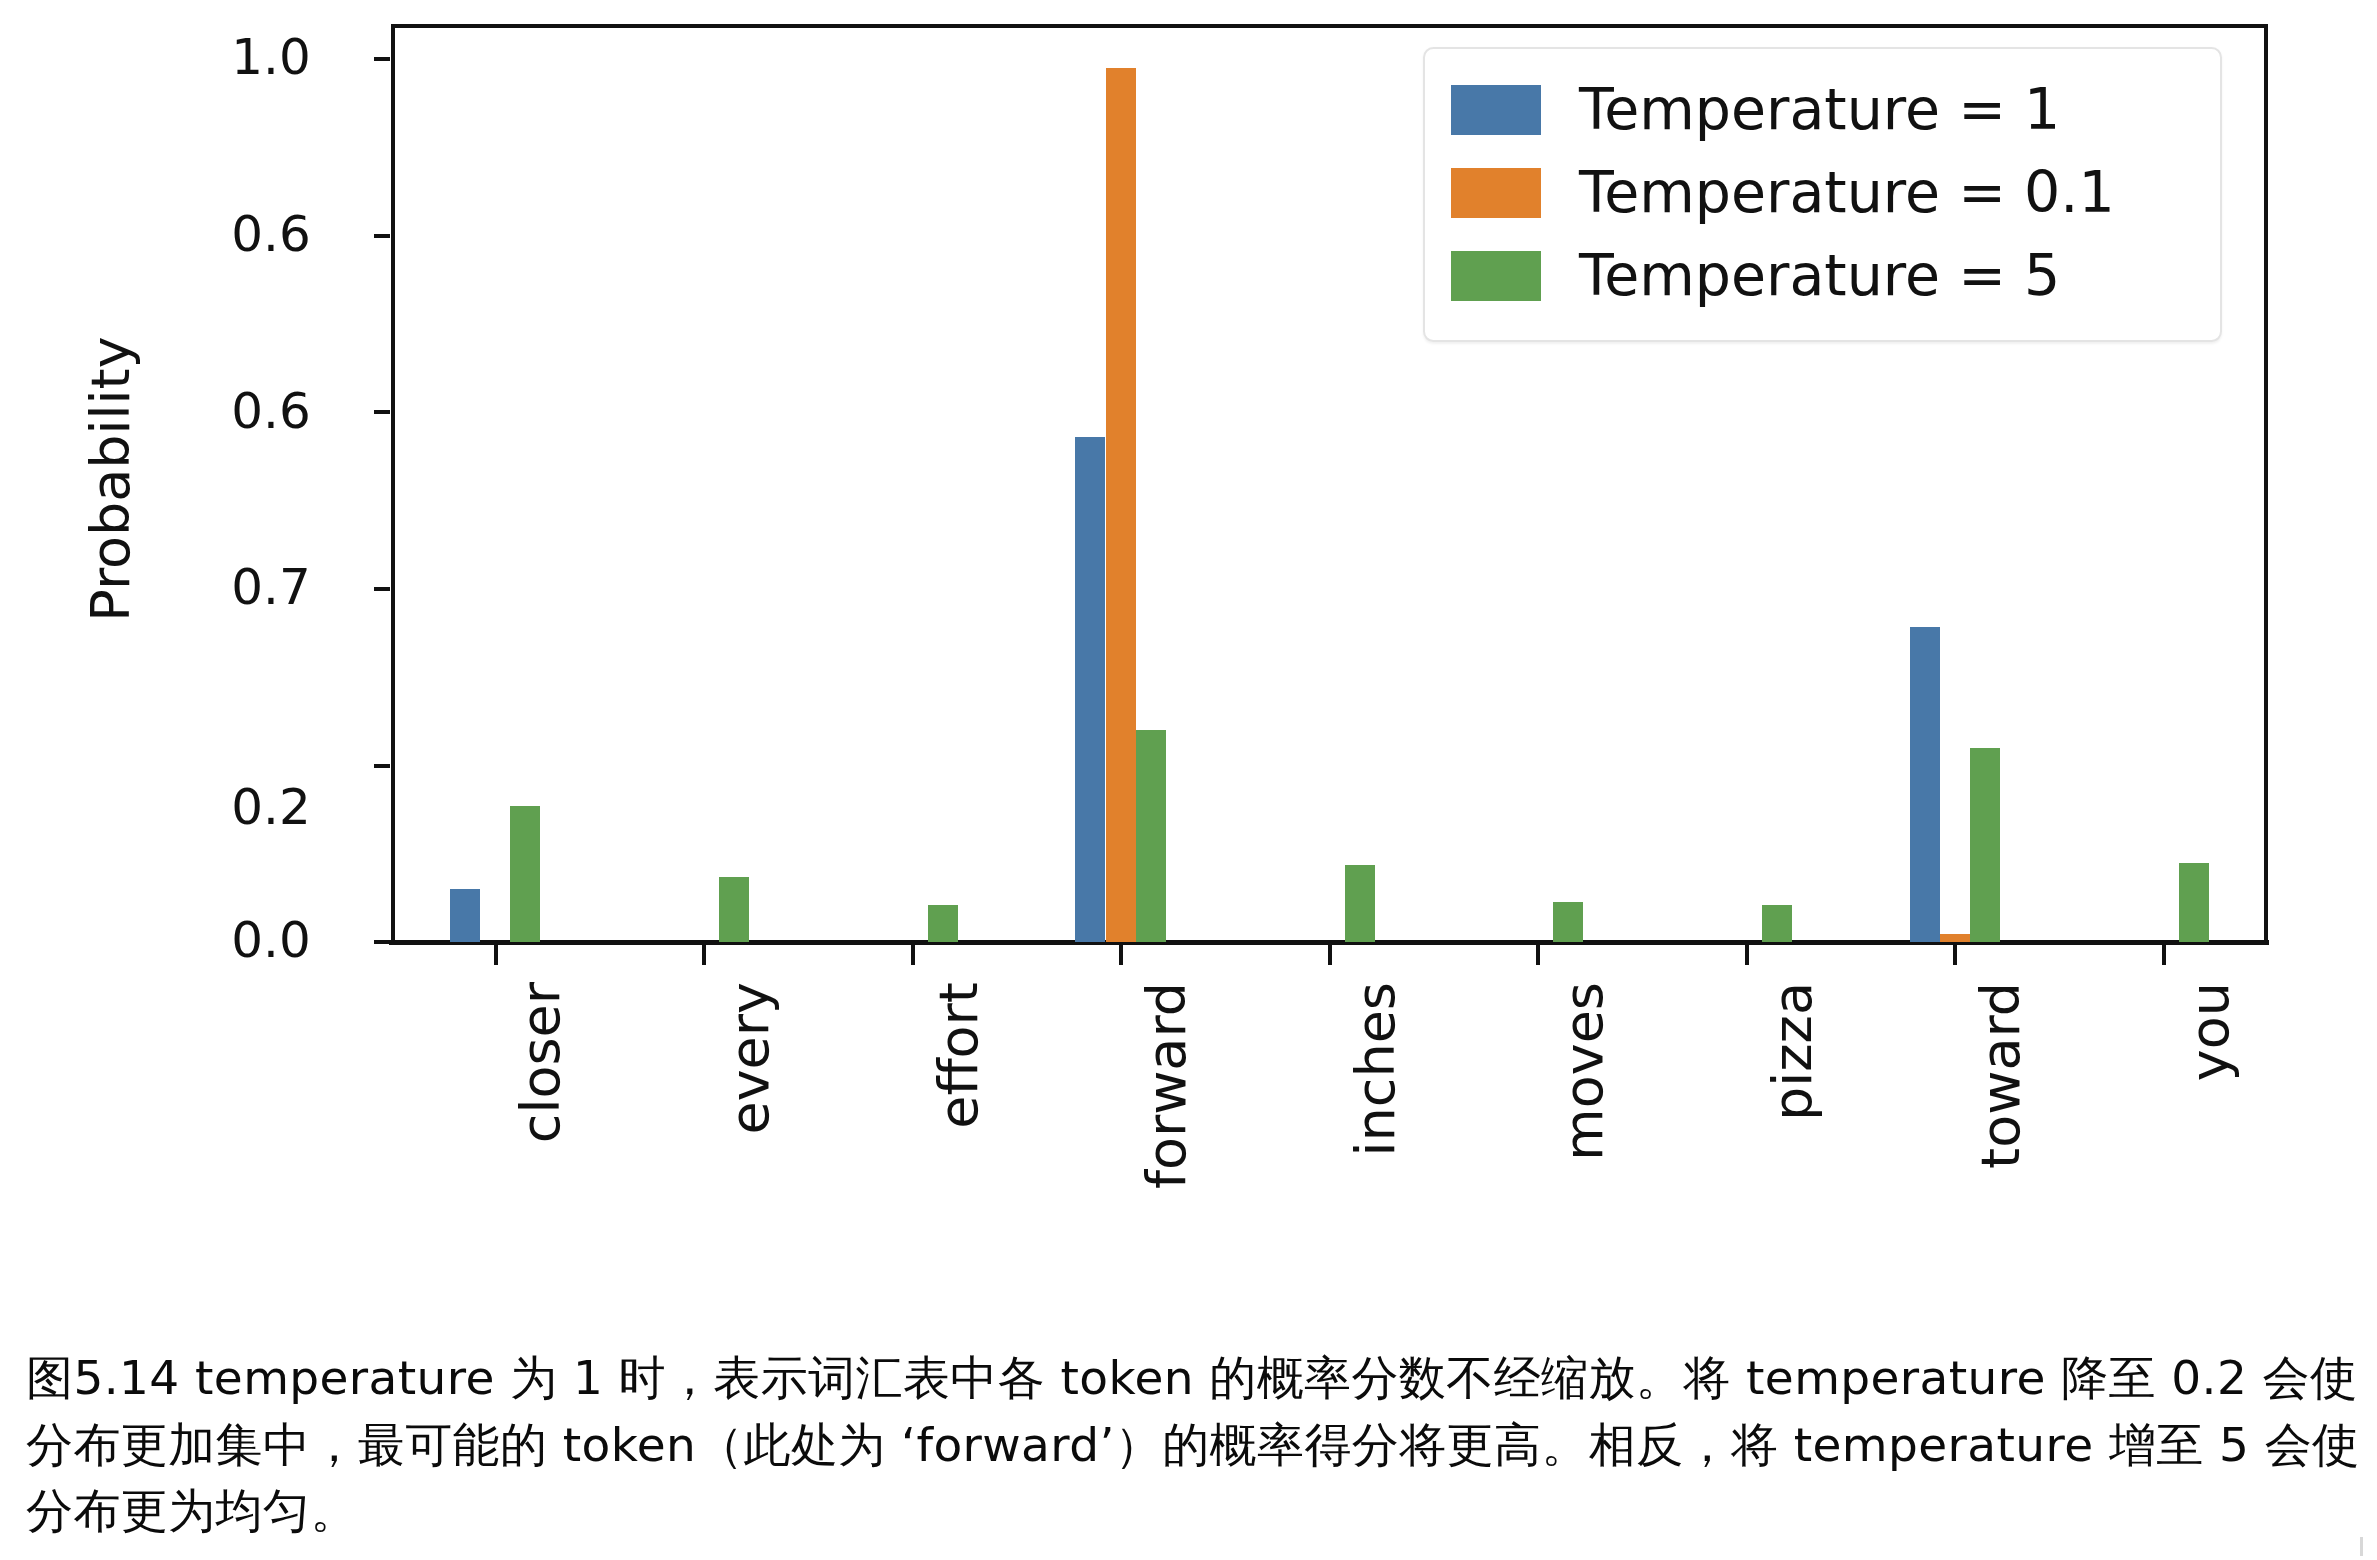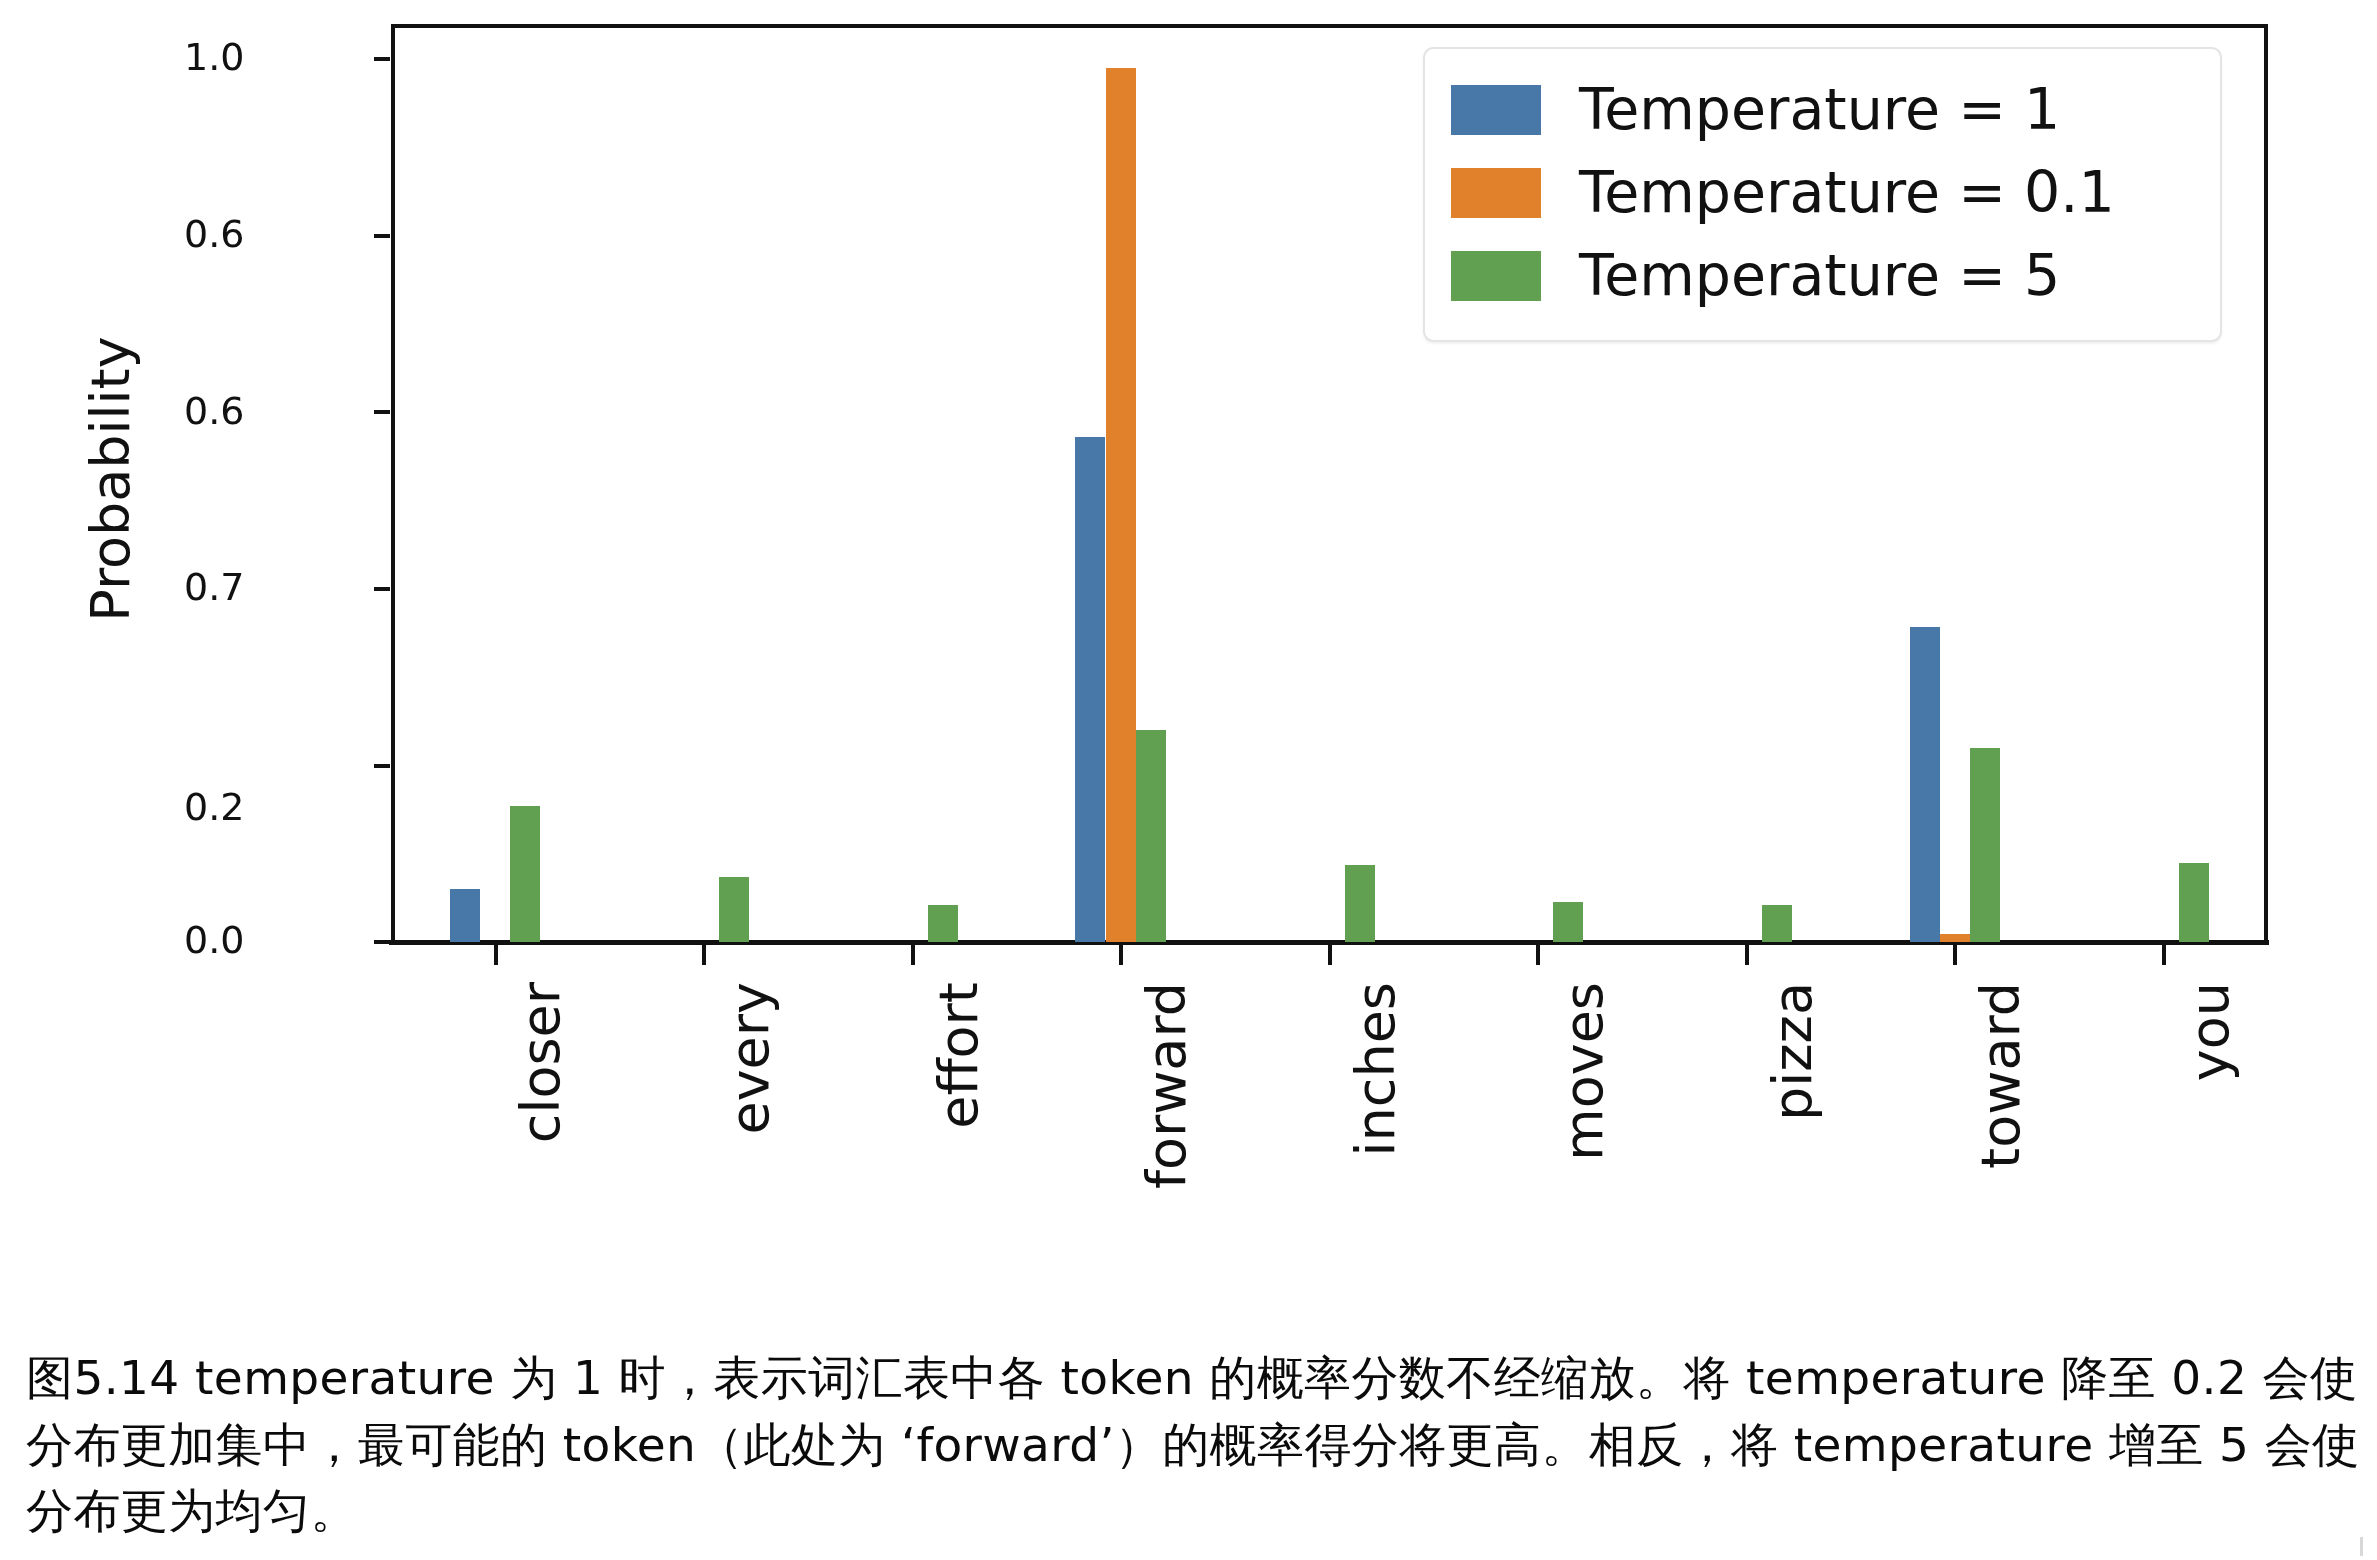--- a/index.html
+++ b/index.html
@@ -57,22 +57,22 @@
   .y-tick-mark {
     position: absolute;
     width: 15.6px;
     height: 3.5px;
     background: #111111;
     left: 374px;
   }
   .ylab {
     position: absolute;
     width: 174px;
-    text-align: left;
-    font-size: 38px;
+    text-align: center;
+    font-size: 50px;
     line-height: 54px;
     color: #111111;
     left: 184px;
   }
   #y-axis-title {
     position: absolute;
     left: -115px;
     top: 452px;
     width: 452px;
     text-align: center;

